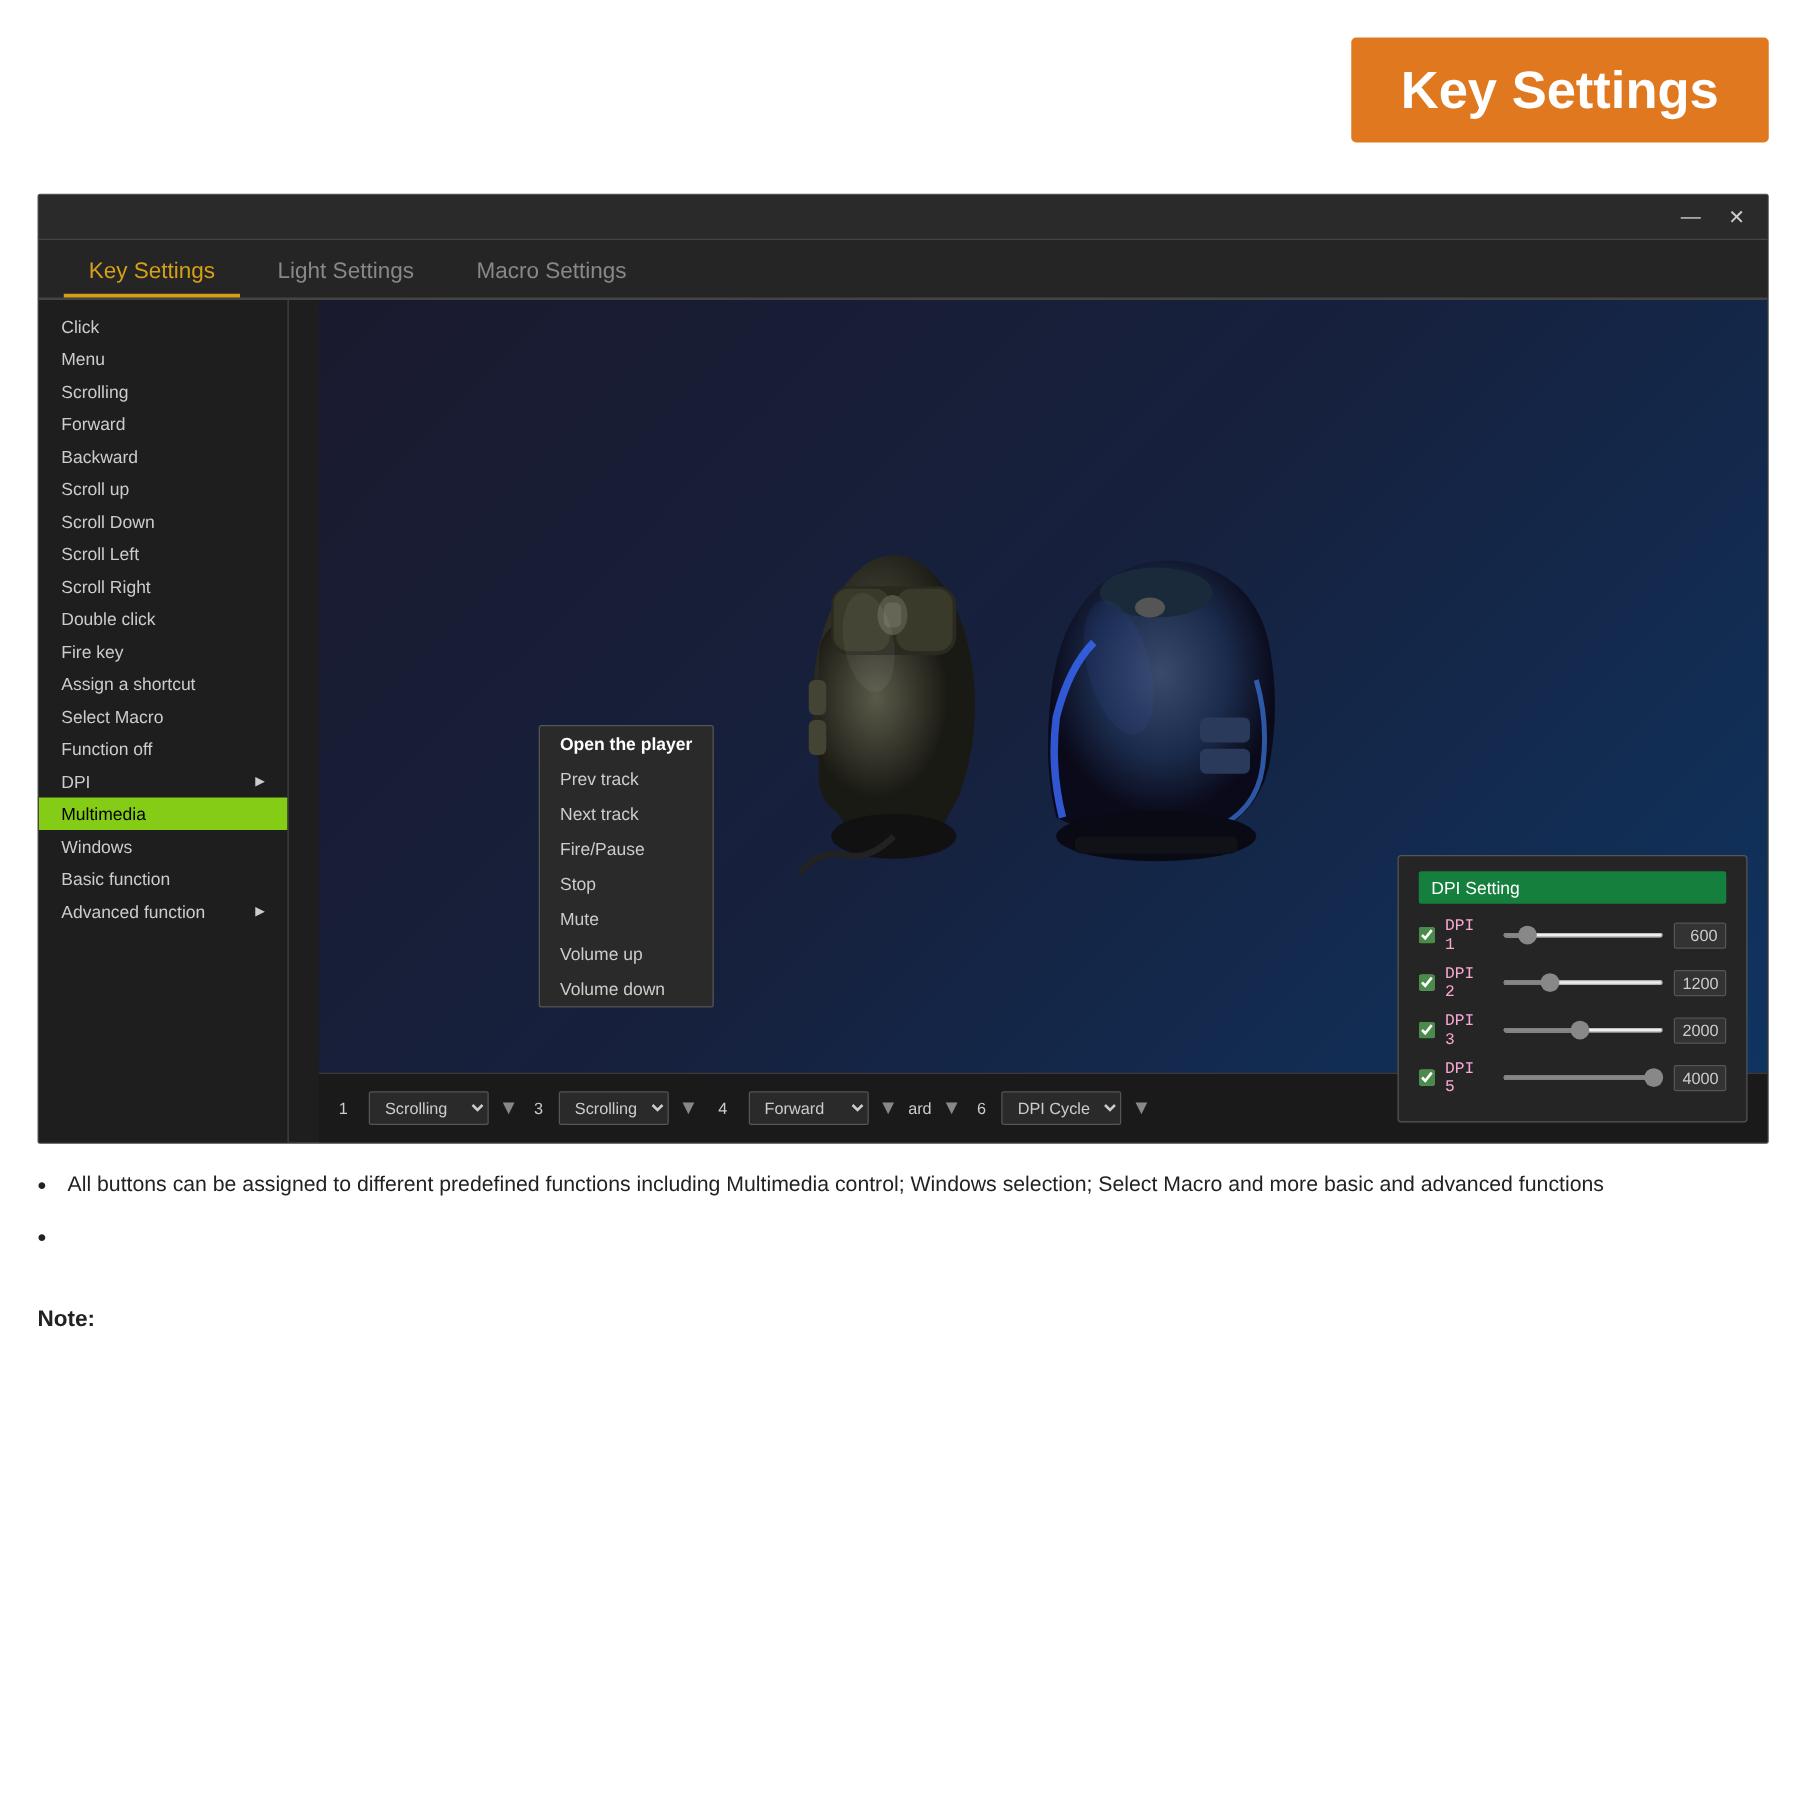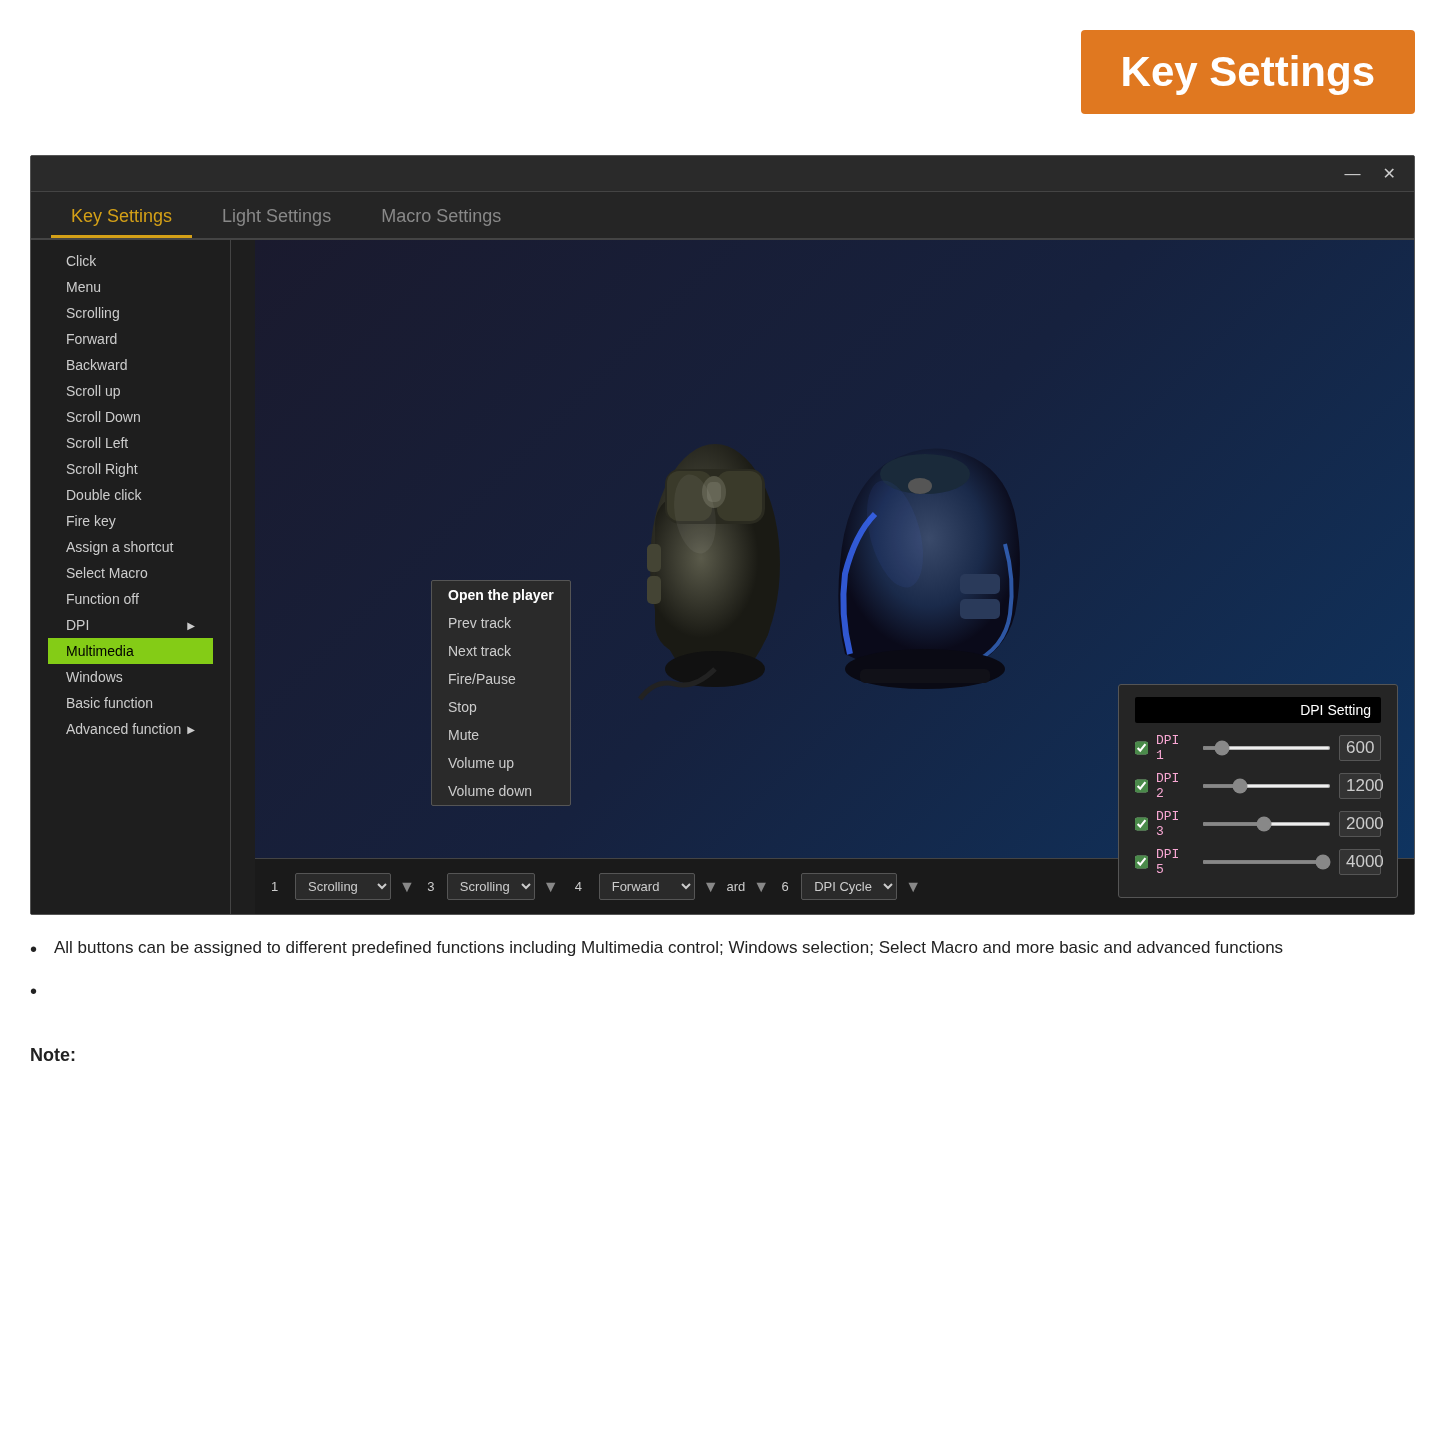--- a/index.html
+++ b/index.html
@@ -87,21 +87,21 @@
     .content-area {
       display: flex;
       height: calc(100% - 84px);
     }
 
     
     .left-panel {
       width: 200px;
       background: #1e1e1e;
       border-right: 1px solid #444;
-      padding: 8px 17px;
+      padding: 8px 0;
       flex-shrink: 0;
       overflow-y: auto;
     }
     .menu-item {
       color: #ccc;
       font-size: 14px;
       padding: 5px 18px;
       cursor: pointer;
       white-space: nowrap;
       display: flex;
@@ -191,23 +191,23 @@
       position: absolute;
       right: 16px;
       bottom: 16px;
       background: #252525;
       border: 1px solid #555;
       border-radius: 3px;
       padding: 12px 16px;
       width: 280px;
     }
     .dpi-title {
-      background: #000000;
+      background: #15803d;
       color: #fff;
-      text-align: right;
+      text-align: left;
       padding: 5px 10px;
       font-size: 14px;
       margin-bottom: 10px;
       border-radius: 2px;
     }
     .dpi-row {
       display: flex;
       align-items: center;
       gap: 8px;
       margin-bottom: 8px;
@@ -225,21 +225,21 @@
       font-family: Liberation Mono, monospace;
     }
     .dpi-slider {
       flex: 1;
       height: 4px;
       accent-color: #888;
       cursor: pointer;
     }
     .dpi-value {
       color: #ccc;
-      font-size: 17px;
+      font-size: 13px;
       background: #333;
       border: 1px solid #555;
       padding: 2px 6px;
       min-width: 42px;
       text-align: right;
       border-radius: 2px;
     }
 
     
     .submenu {

